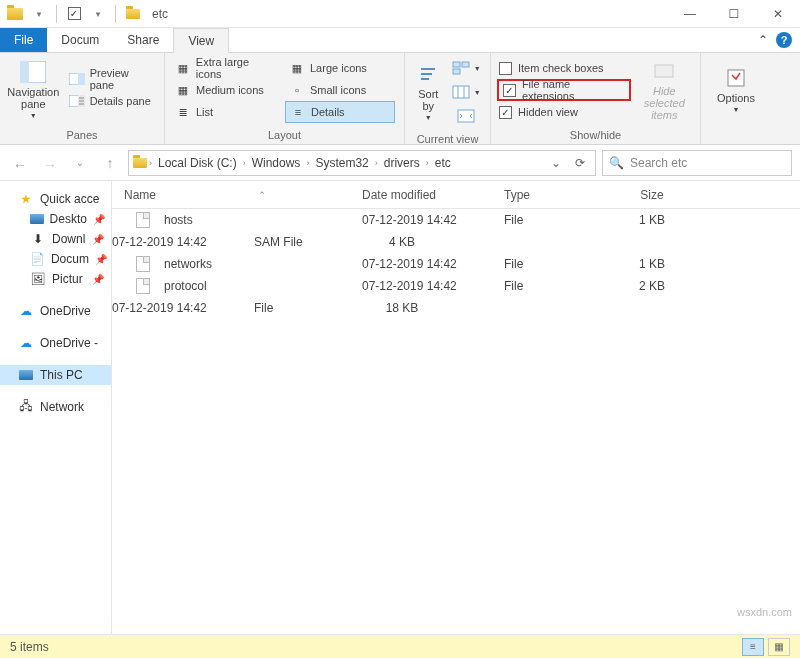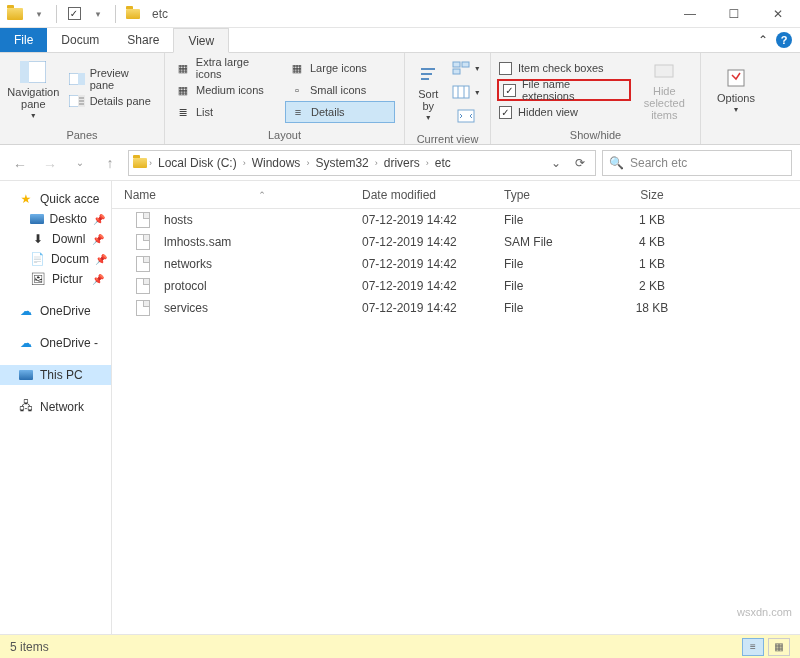--- a/index.html
+++ b/index.html
@@ -243,21 +243,21 @@
         </div>
         <div class="showhide-row redbox">
           <span class="cb">✓</span>
           <span>File name extensions</span>
         </div>
         <div class="showhide-row">
           <span class="cb">✓</span>
           <span>Hidden view</span>
         </div>
       </div>
-      <div class="big-btn" style="width:60px;color:#aaa;">
+      <div class="big-btn" style="width:60px;color:#aaa;font-style:italic;">
         <span class="ic">
             <svg width="22" height="18">
               <rect x="2" y="3" width="18" height="12" fill="#eee" stroke="#ccc"></rect>
             </svg>
           </span>
         <span>Hide selected items</span>
       </div>
     </div>
     <div class="group-label">Show/hide</div>
   </div>
@@ -373,24 +373,20 @@
         <div class="frow">
           <div class="col-name">
             <span class="file-ic"></span>
             <span>hosts</span>
           </div>
           <div class="col-date">07-12-2019 14:42</div>
           <div class="col-type">File</div>
           <div class="col-size">1 KB</div>
         </div>
         <div class="frow">
-          <div class="col-name">
-            <span class="file-ic"></span>
-            <span>lmhosts.sam</span>
-          </div>
           <div class="col-date">07-12-2019 14:42</div>
           <div class="col-type">SAM File</div>
           <div class="col-size">4 KB</div>
         </div>
         <div class="frow">
           <div class="col-name">
             <span class="file-ic"></span>
             <span>networks</span>
           </div>
           <div class="col-date">07-12-2019 14:42</div>
@@ -400,24 +396,20 @@
         <div class="frow">
           <div class="col-name">
             <span class="file-ic"></span>
             <span>protocol</span>
           </div>
           <div class="col-date">07-12-2019 14:42</div>
           <div class="col-type">File</div>
           <div class="col-size">2 KB</div>
         </div>
         <div class="frow">
-          <div class="col-name">
-            <span class="file-ic"></span>
-            <span>services</span>
-          </div>
           <div class="col-date">07-12-2019 14:42</div>
           <div class="col-type">File</div>
           <div class="col-size">18 KB</div>
         </div>
       </div>
   </div>
 </div>
 
 <div class="status">
   <span>5 items</span>

